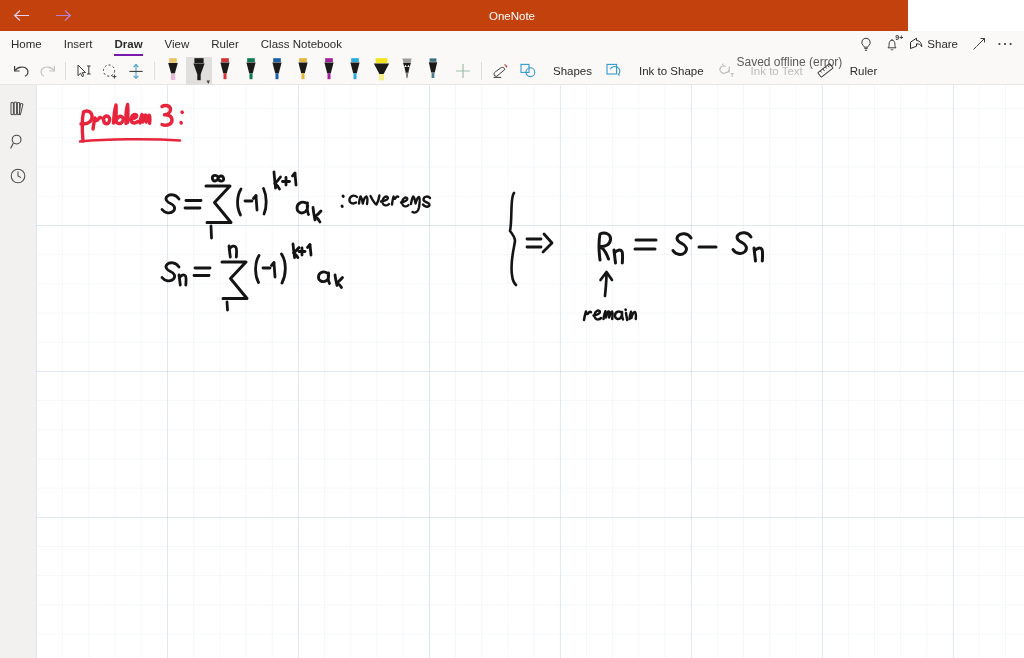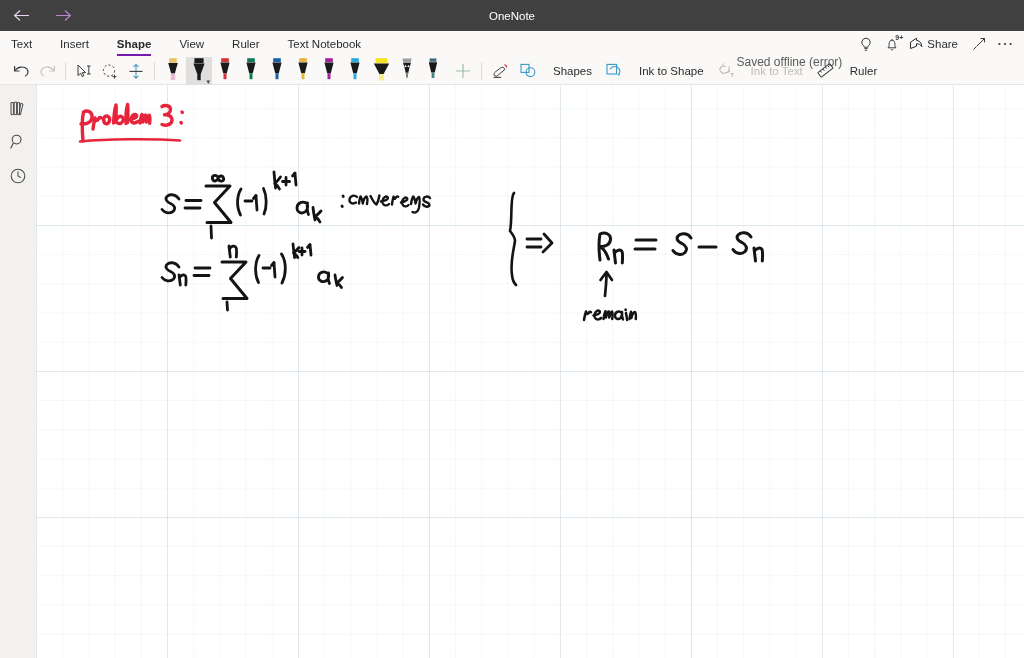--- a/index.html
+++ b/index.html
@@ -6,22 +6,22 @@
   html, body {
     width: 1024px; height: 658px;
     overflow: hidden;
     font-family: "Liberation Sans", sans-serif;
     background: #fff;
   }
   #app { position: relative; width: 1024px; height: 658px; }
 
   
   .titlebar {
-    position: absolute; top: 0; left: 0; width: 1024px; height: 31px;
-    background: #404040;
+    position: absolute; top: 0; left: 0; width: 908px; height: 31px;
+    background: #c2410c;
     display: flex; align-items: center;
     color: #fff;
   }
   .nav-btn {
     width: 42px; height: 31px;
     display: flex; align-items: center; justify-content: center;
     color: #e7d3f2; font-size: 15px; line-height: 1;
   }
   .nav-btn.off { color: #b586d0; }
   .title-center {
@@ -46,21 +46,21 @@
     position: absolute; top: 31px; left: 0; width: 1024px; height: 54px;
     background: #faf9f8;
     border-bottom: 1px solid #e8e6e4;
   }
   .tabs {
     position: absolute; top: 0; left: 0; height: 26px;
     display: flex; align-items: center;
   }
   .tab {
     font-size: 11.5px; color: #2b2b2b;
-    padding: 0 0 0 0; margin-left: 14px; margin-right: 14px;
+    padding: 0 0 0 0; margin-left: 8px; margin-right: 14px;
     height: 26px; line-height: 26px; position: relative;
   }
   .tab:first-child { margin-left: 11px; }
   .tab.active { font-weight: bold; color: #2b2b2b; }
   .tab.active::after {
     content: ""; position: absolute; left: 0; right: 0; bottom: 1px;
     height: 2px; background: #7719AA;
   }
 
   
@@ -158,26 +158,26 @@
       <svg width="17" height="13" viewBox="0 0 17 13">
           <path d="M10 1.5 L15.4 6.5 L10 11.5 M15.2 6.5 H1" stroke="currentColor" stroke-width="1.2" fill="none"></path>
         </svg>
     </div>
     <div class="title-center">OneNote</div>
   </div>
 
   <div class="ribbon">
 
     <div class="tabs">
-      <div class="tab">Text</div>
+      <div class="tab">Home</div>
       <div class="tab">Insert</div>
-      <div class="tab active">Shape</div>
+      <div class="tab active">Draw</div>
       <div class="tab">View</div>
       <div class="tab">Ruler</div>
-      <div class="tab">Text Notebook</div>
+      <div class="tab">Class Notebook</div>
     </div>
 
     <div class="ribbon-status">
       <div class="saved-txt">Saved offline (error)</div>
       <div class="rs-icon">
         <svg width="14" height="15" viewBox="0 0 14 15">
             <path d="M7 1.2 a4.2 4.2 0 0 1 2.6 7.5 c-0.5 0.45-0.7 0.9-0.7 1.5 H5.1 c0-0.6-0.2-1.05-0.7-1.5 A4.2 4.2 0 0 1 7 1.2 Z" stroke="currentColor" stroke-width="1" fill="none"></path>
             <path d="M5.4 11.6 H8.6 M5.9 13.3 H8.1" stroke="currentColor" stroke-width="1" fill="none"></path>
           </svg>
       </div>

